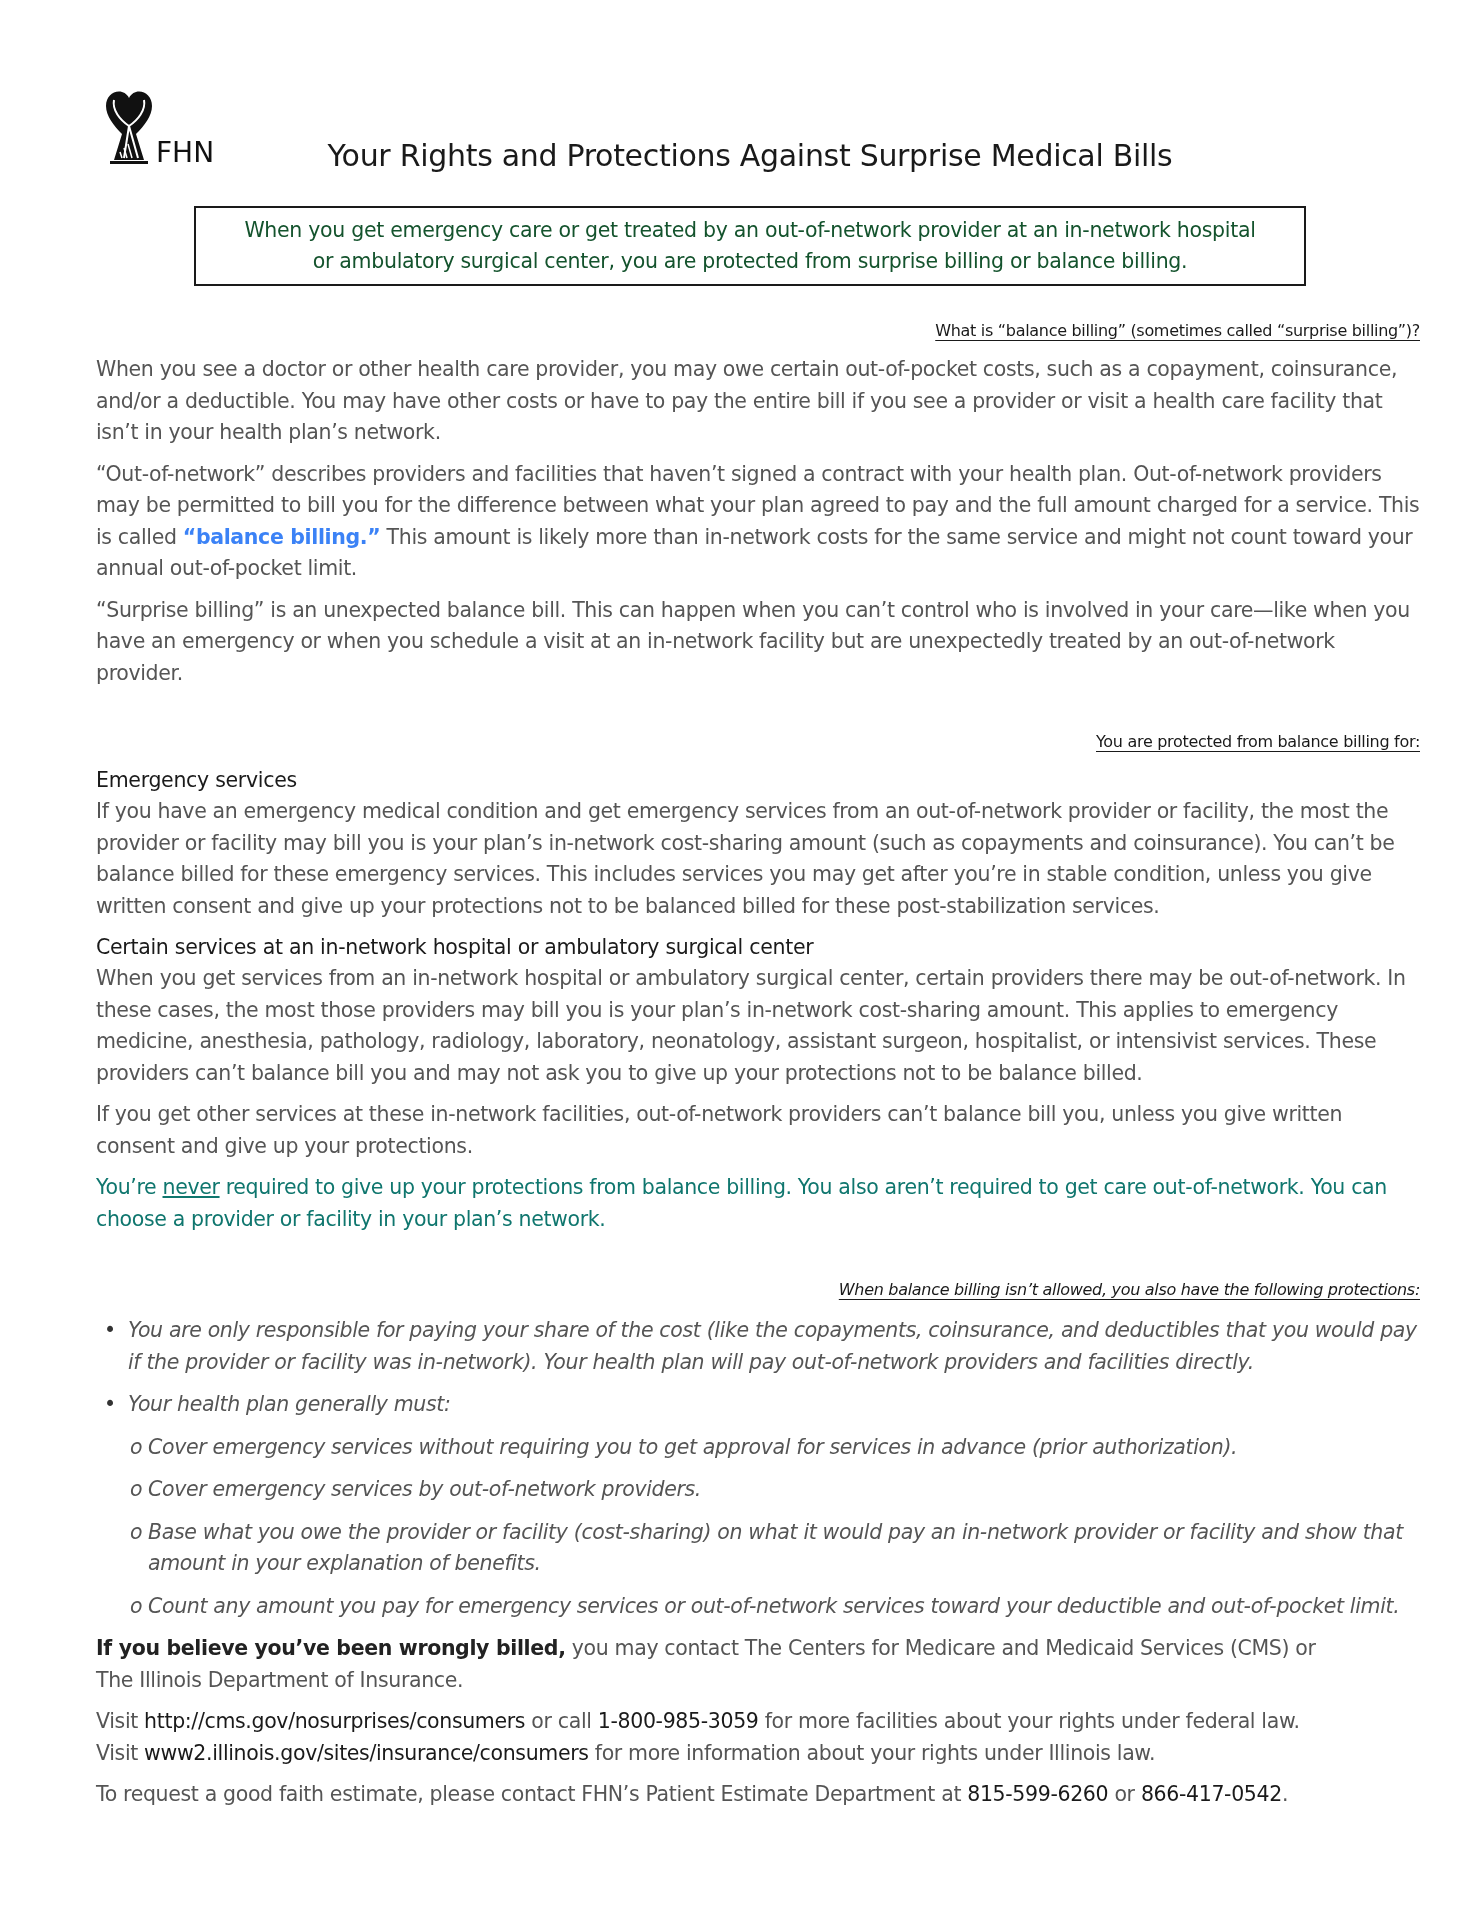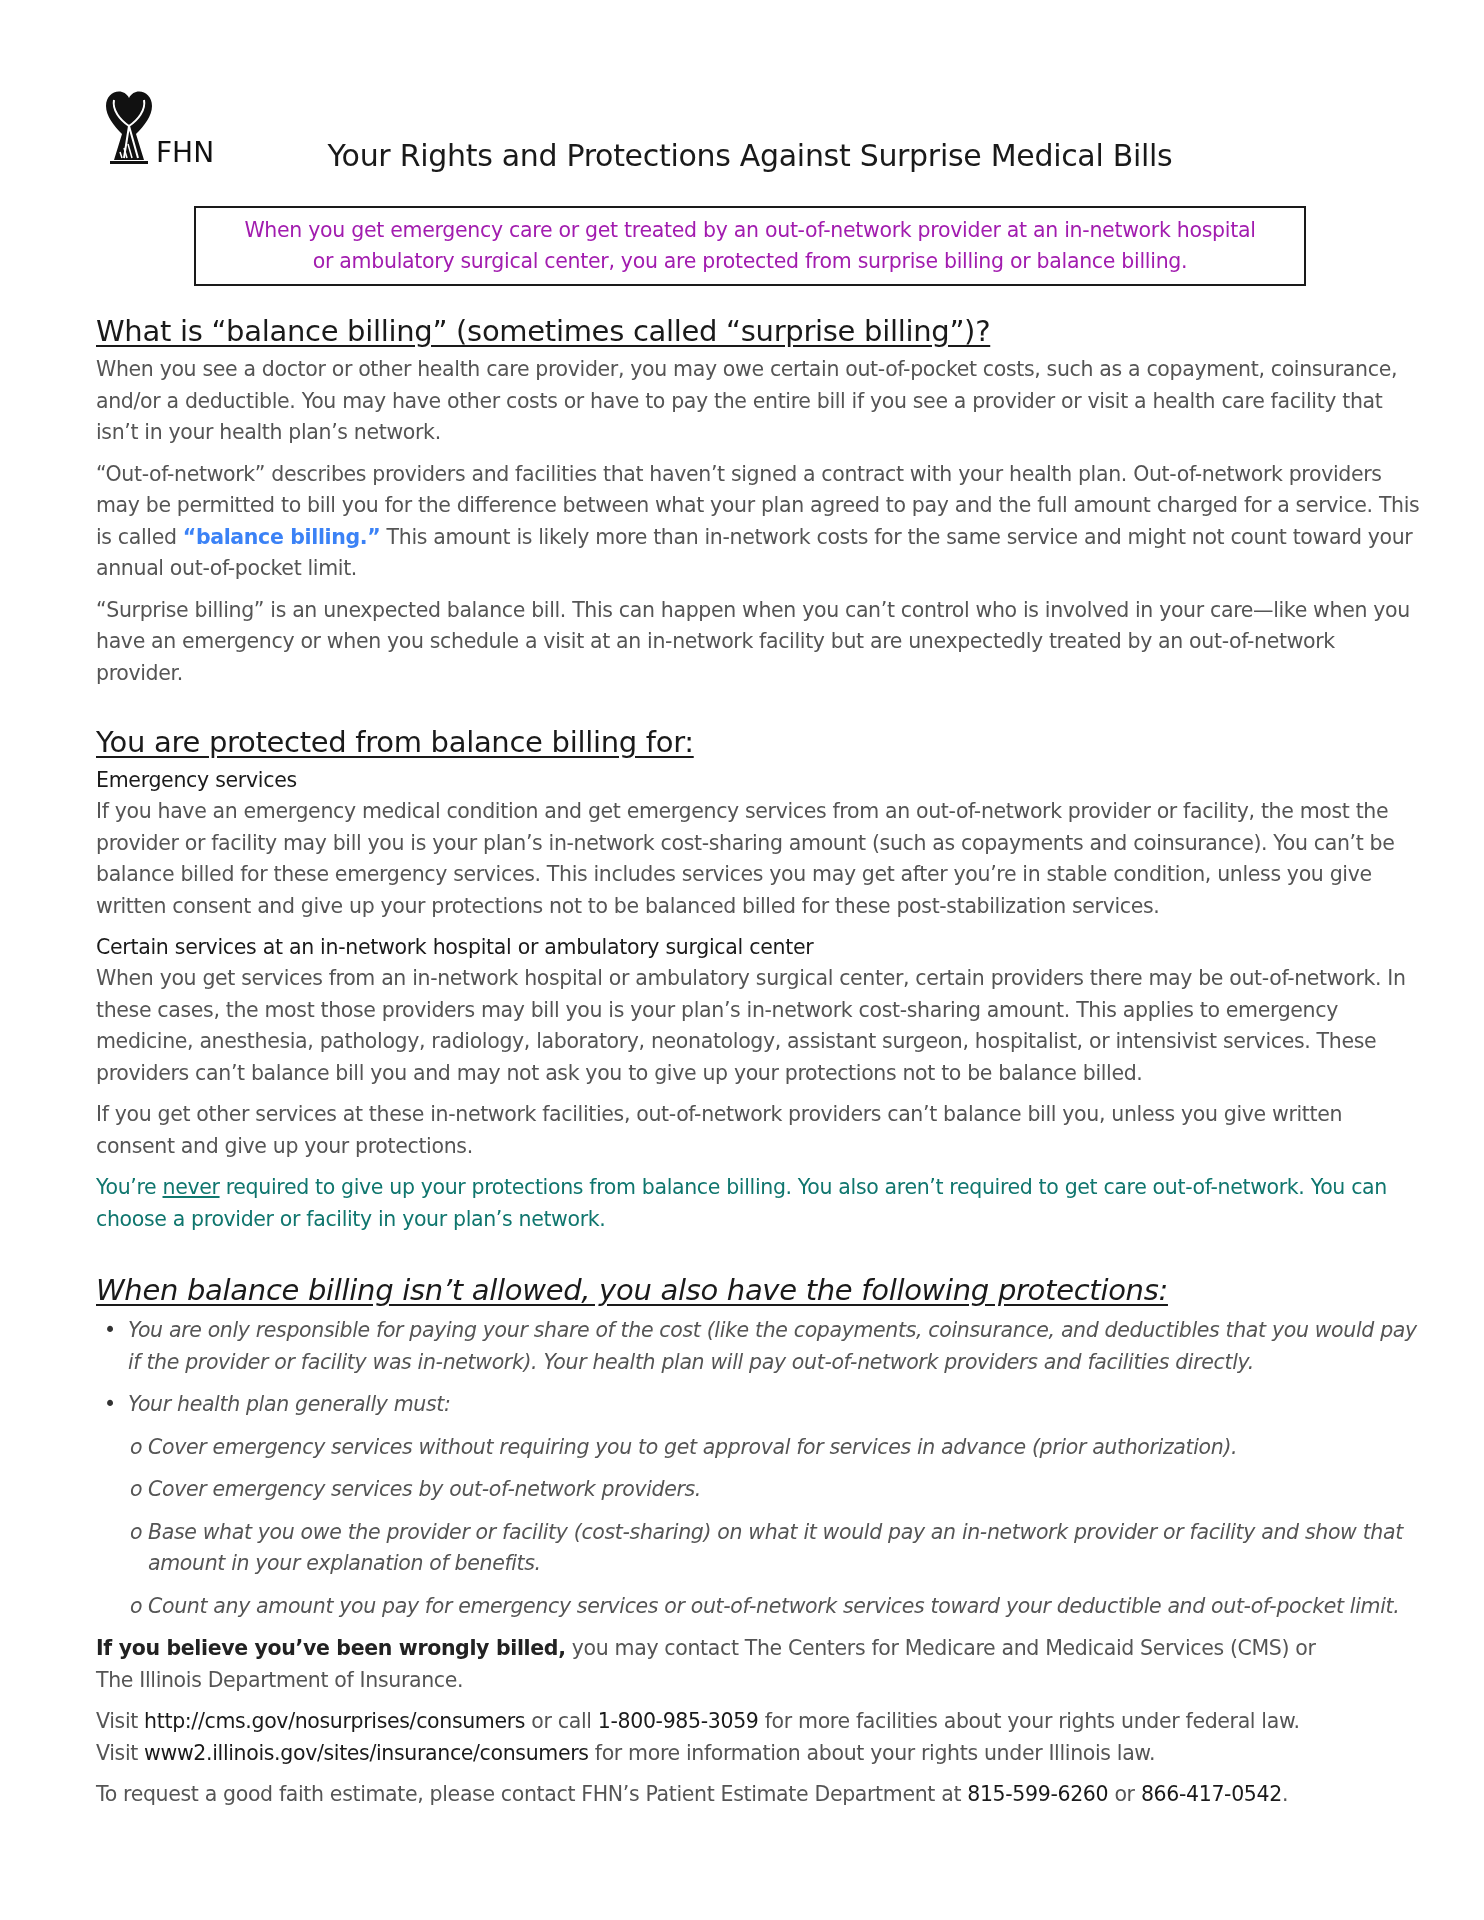--- a/index.html
+++ b/index.html
@@ -13,31 +13,32 @@
   .logo svg { width: 130px; height: 80px; display: block; }
 
   .title {
     position: absolute; left: 250px; top: 138px; width: 980px; text-align: center;
     font-size: 30px; color: #1a1a1a; letter-spacing: -0.3px;
   }
 
   .intro-box {
     position: absolute; left: 184px; top: 206px; width: 1112px; height: 80px;
     border: 2px solid #1a1a1a; box-sizing: border-box;
-    text-align: center; font-size: 20.5px; line-height: 31px; color: #a21caf;
+    text-align: center; font-size: 20.5px; line-height: 31px; color: #14532d;
     padding-top: 7px; letter-spacing: -0.3px;
   }
   .intro-box span { display: block; }
 
   .content { position: absolute; left: 86px; top: 314px; width: 1324px; }
 
   h2 {
-    margin: 0; font-weight: normal; font-size: 29px; color: #1a1a1a;
+    margin: 0; font-weight: normal; font-size: 16px; color: #1a1a1a;
     text-decoration: underline; text-underline-offset: 4px; letter-spacing: -0.3px;
     line-height: 34px;
+    text-align: right;
   }
   h3 { margin: 0; font-weight: normal; font-size: 20.5px; color: #1a1a1a; line-height: 31px; letter-spacing: -0.3px; }
   p {
     margin: 0; font-size: 20.5px; line-height: 31.5px; color: #555; letter-spacing: -0.35px;
   }
   .b { color: #3b82f6; font-weight: bold; }
   .dark { color: #222; }
   .u { text-decoration: underline; }
   .boldnote { font-size: 20.5px; line-height: 31.5px; color: #0f766e; letter-spacing: -0.35px; margin: 0; }
 

